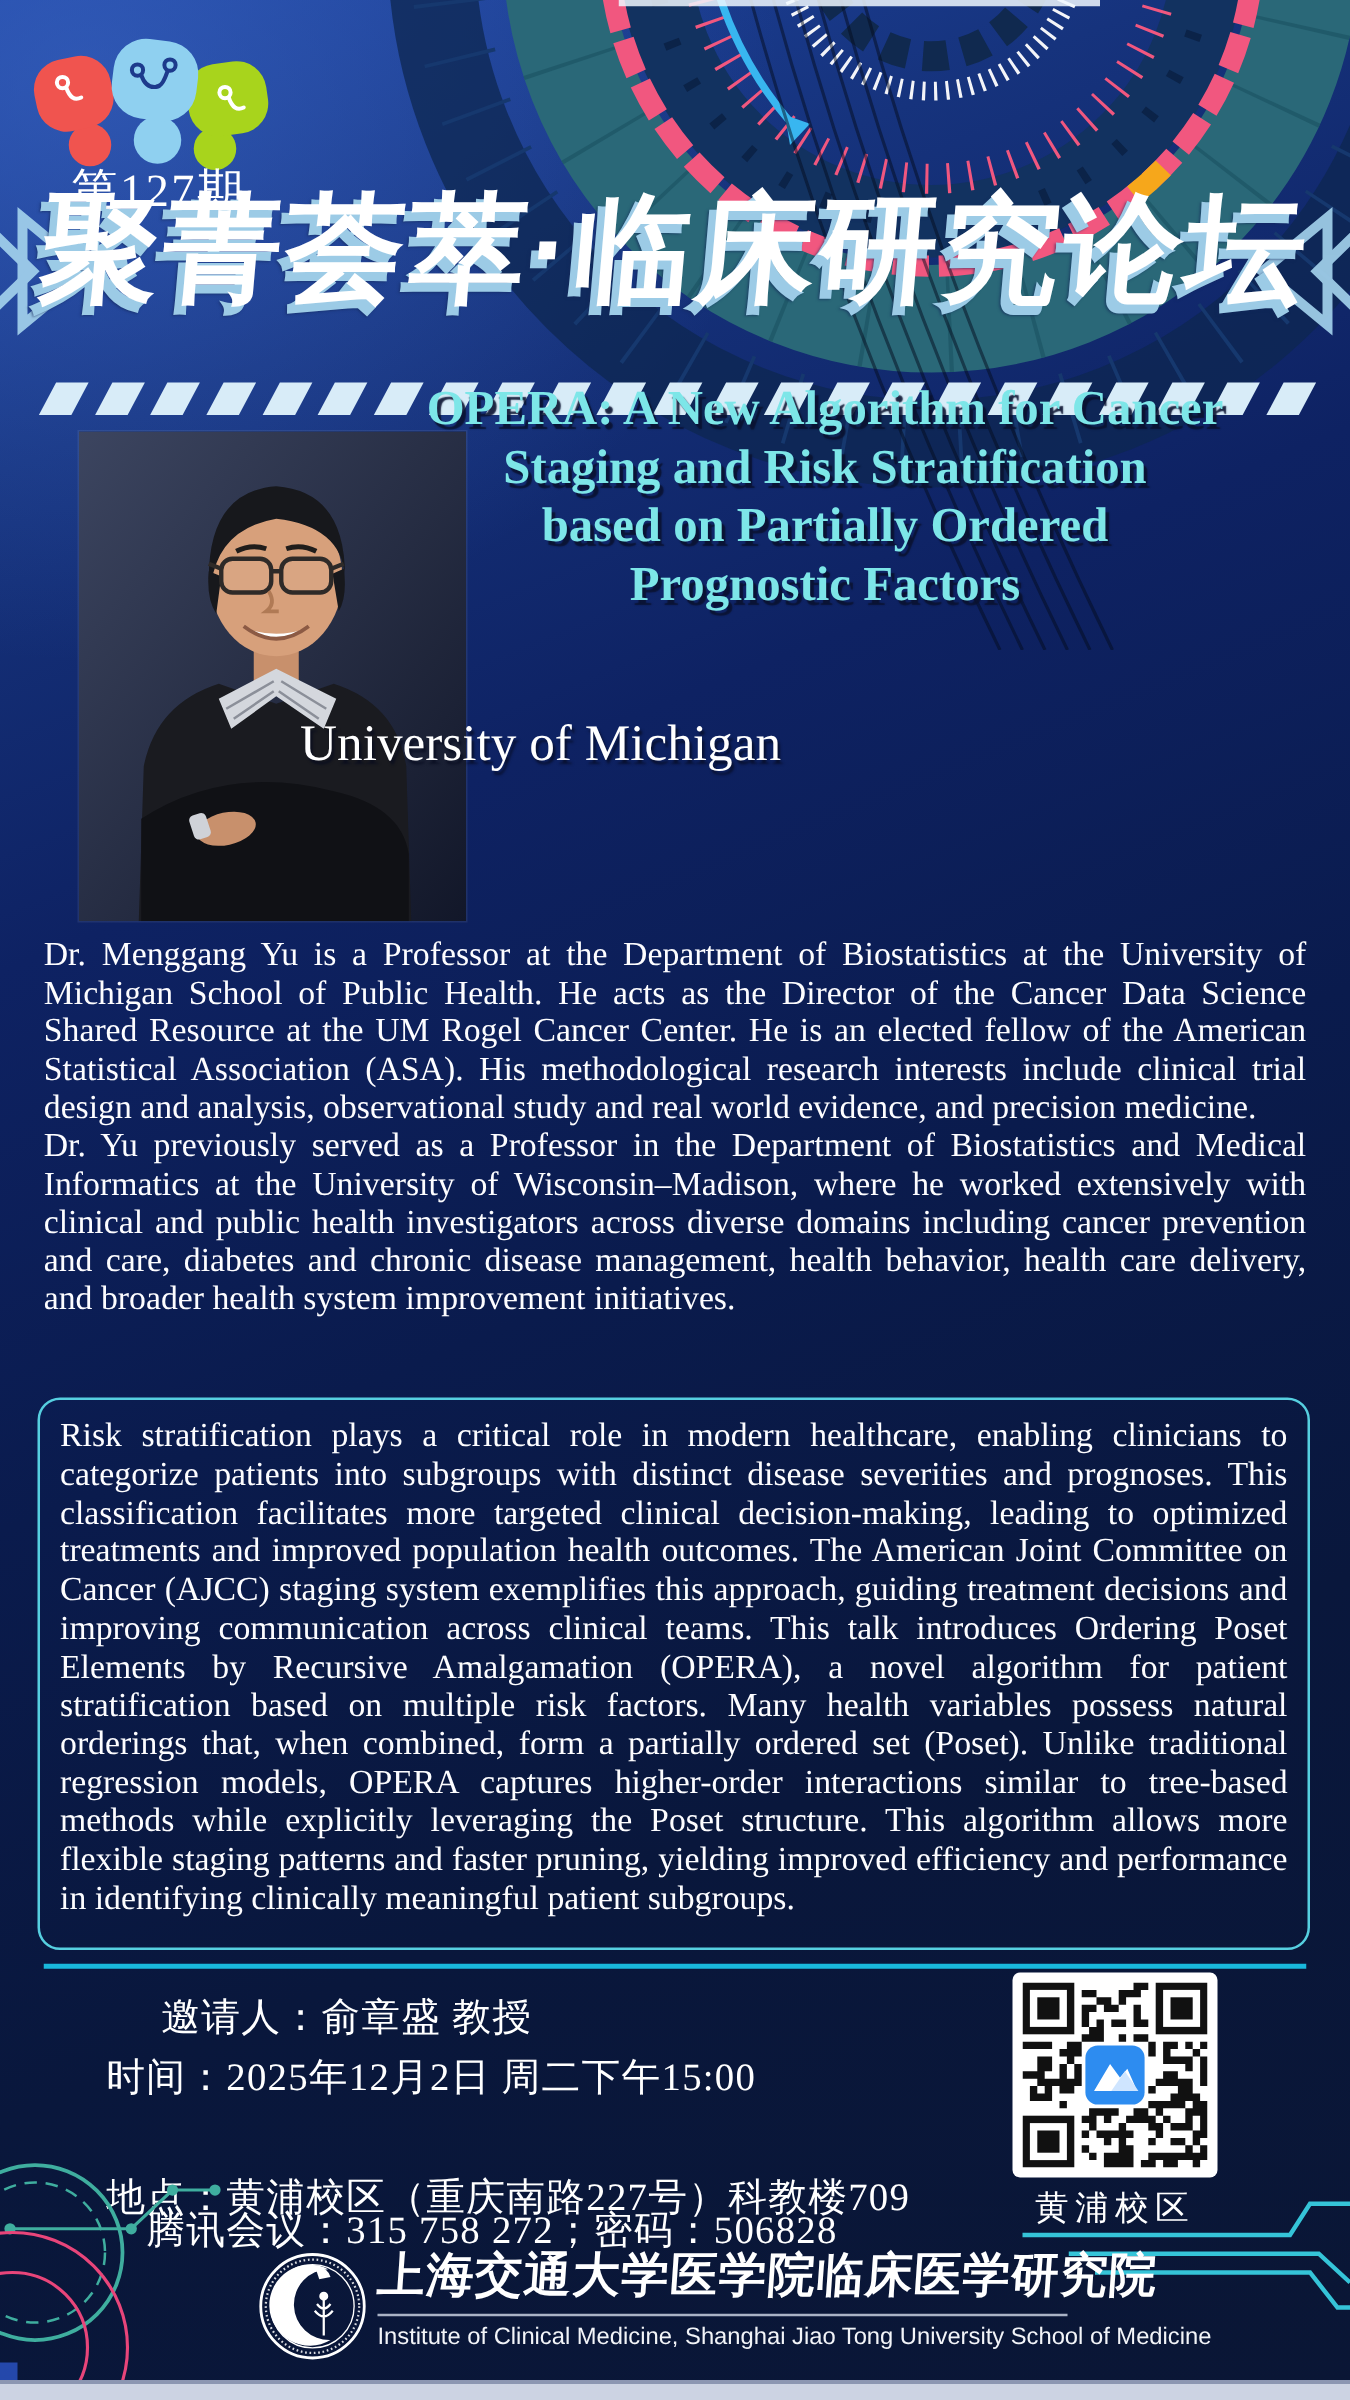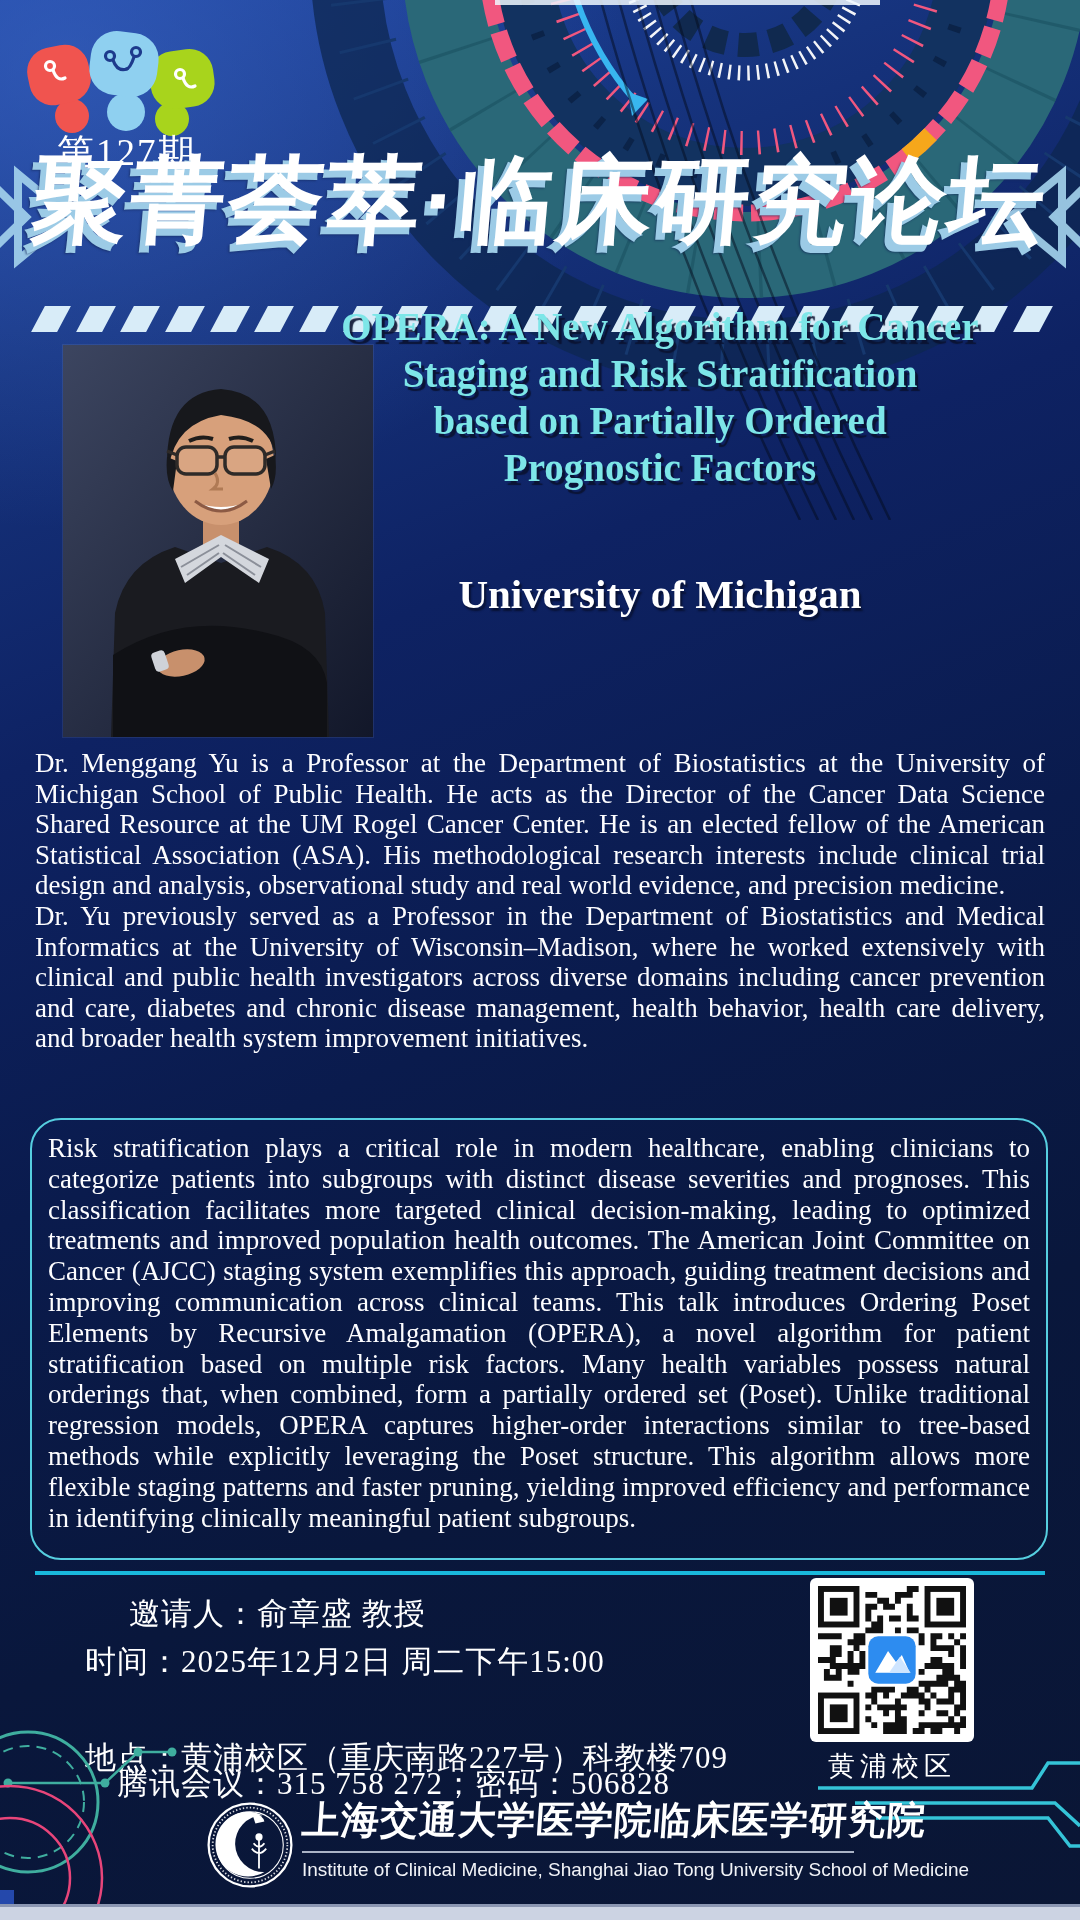--- a/index.html
+++ b/index.html
@@ -27,28 +27,28 @@
   .stripes i{display:block;width:26px;height:26px;background:#d8ecf8;transform:skewX(-28deg);}
 
   
   .photo-frame{left:63px;top:345px;width:310px;height:392px;overflow:hidden;box-shadow:0 0 0 1px rgba(255,255,255,.08);}
   .talk-title{
     left:240px;top:303px;width:840px;text-align:center;
     font-weight:bold;font-size:39px;line-height:47px;color:#7de6e8;
     text-shadow:3px 4px 1px rgba(10,18,48,.9);
   }
   .speaker{left:240px;top:495px;width:840px;text-align:center;font-weight:bold;font-size:60px;color:#fff;text-shadow:2px 3px 2px rgba(5,10,30,.7);}
-  .affil{left:240px;top:570px;width:840px;text-align:center;font-weight:bold;font-size:41px;color:#fff;text-shadow:2px 3px 2px rgba(5,10,30,.7);}
+  .affil{left:240px;top:570px;width:840px;text-align:left;font-weight:normal;font-size:41px;color:#fff;text-shadow:2px 3px 2px rgba(5,10,30,.7);}
 
   
   .bio{left:35px;top:748px;width:1010px;font-size:27px;line-height:30.6px;text-align:justify;color:#fdfdff;}
   .bio p{margin:0;}
   .abstract-box{
     left:30px;top:1118px;width:1018px;height:442px;box-sizing:border-box;
-    border:2.5px solid #56cfe0;border-radius:31px;padding:13px 16px;
+    border:2.5px solid #56cfe0;border-radius:18px;padding:13px 16px;
   }
   .abstract-box .txt{font-size:27px;line-height:30.8px;text-align:justify;color:#fdfdff;}
   .sep-line{left:35px;top:1571px;width:1010px;height:4px;background:#19b8dc;}
 
   
   .detail{left:85px;font-size:31px;color:#ffffff;letter-spacing:1px;white-space:nowrap;}
 
   
   .qr-box{left:810px;top:1578px;width:164px;height:164px;background:#fff;border-radius:6px;padding:8px;box-sizing:border-box;}
   .qr-caption{left:810px;top:1748px;width:164px;text-align:center;font-size:27px;letter-spacing:5px;color:#fff;

